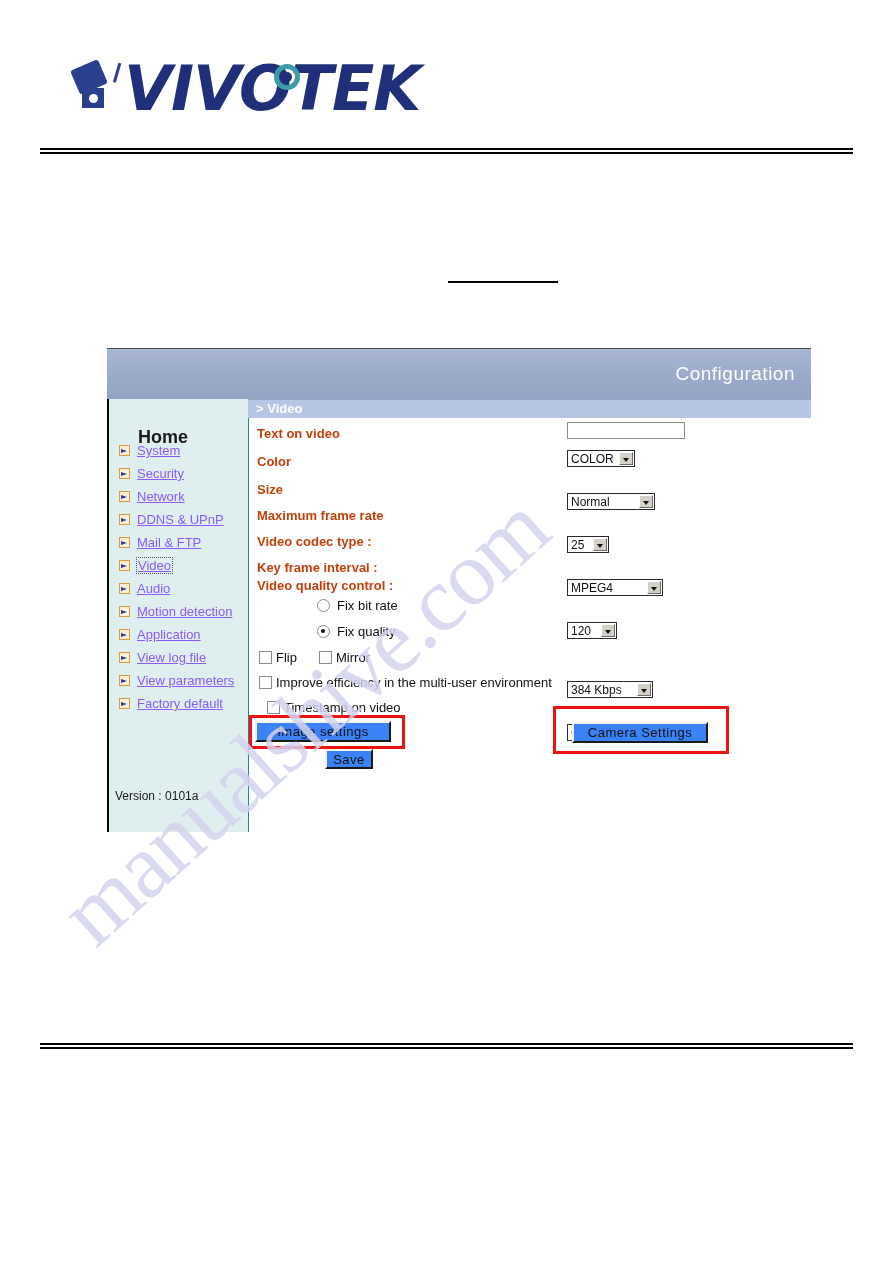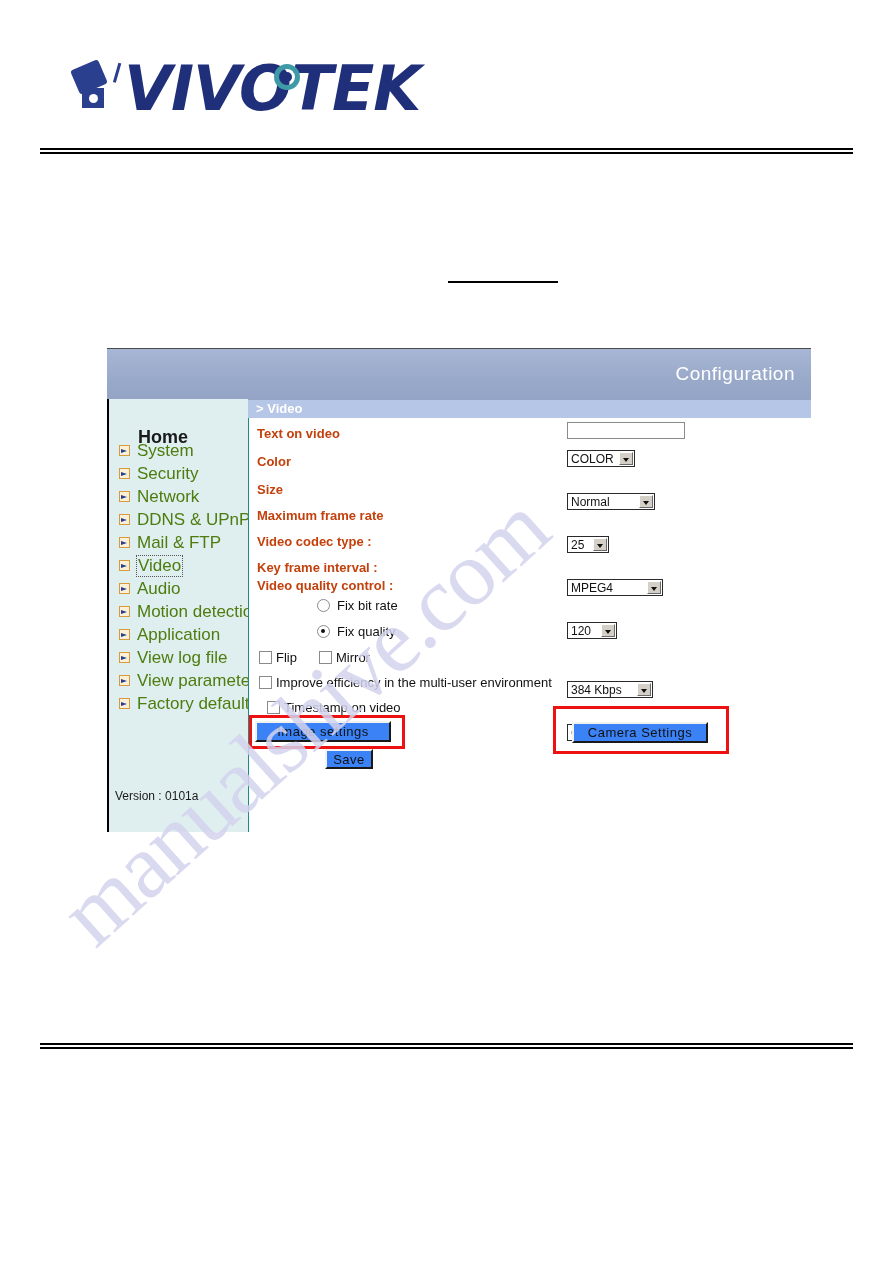--- a/index.html
+++ b/index.html
@@ -158,21 +158,21 @@
   }
   .menu-item .arrow-ico:after{
     content:"";
     position:absolute;left:1px;top:2.5px;
     width:0;height:0;
     border-top:2.5px solid transparent;
     border-bottom:2.5px solid transparent;
     border-left:6px solid #2b3f8f;
   }
   .menu-item .lbl{
-    font-size:17px;color:#4d7c0f;white-space:nowrap;
+    font-size:13px;color:#8b5cf6;white-space:nowrap;text-decoration:underline;
   }
   .menu-item.focused .lbl{
     outline:1px dotted #555;
     padding:0 1px;
   }
   #version{
     position:absolute;left:6px;top:390px;
     font-size:12px;color:#1a1a1a;
     white-space:nowrap;
   }

